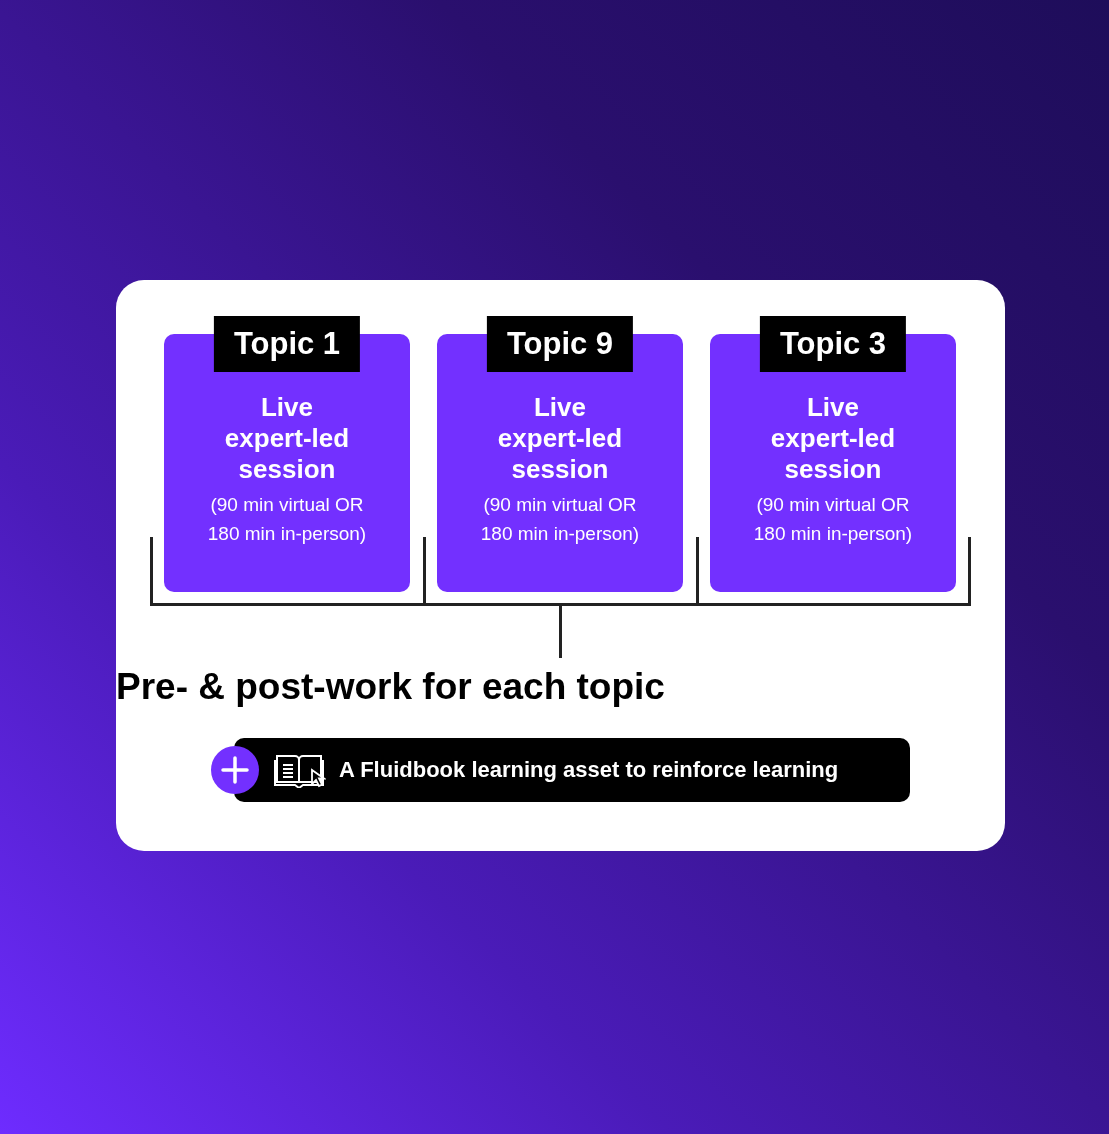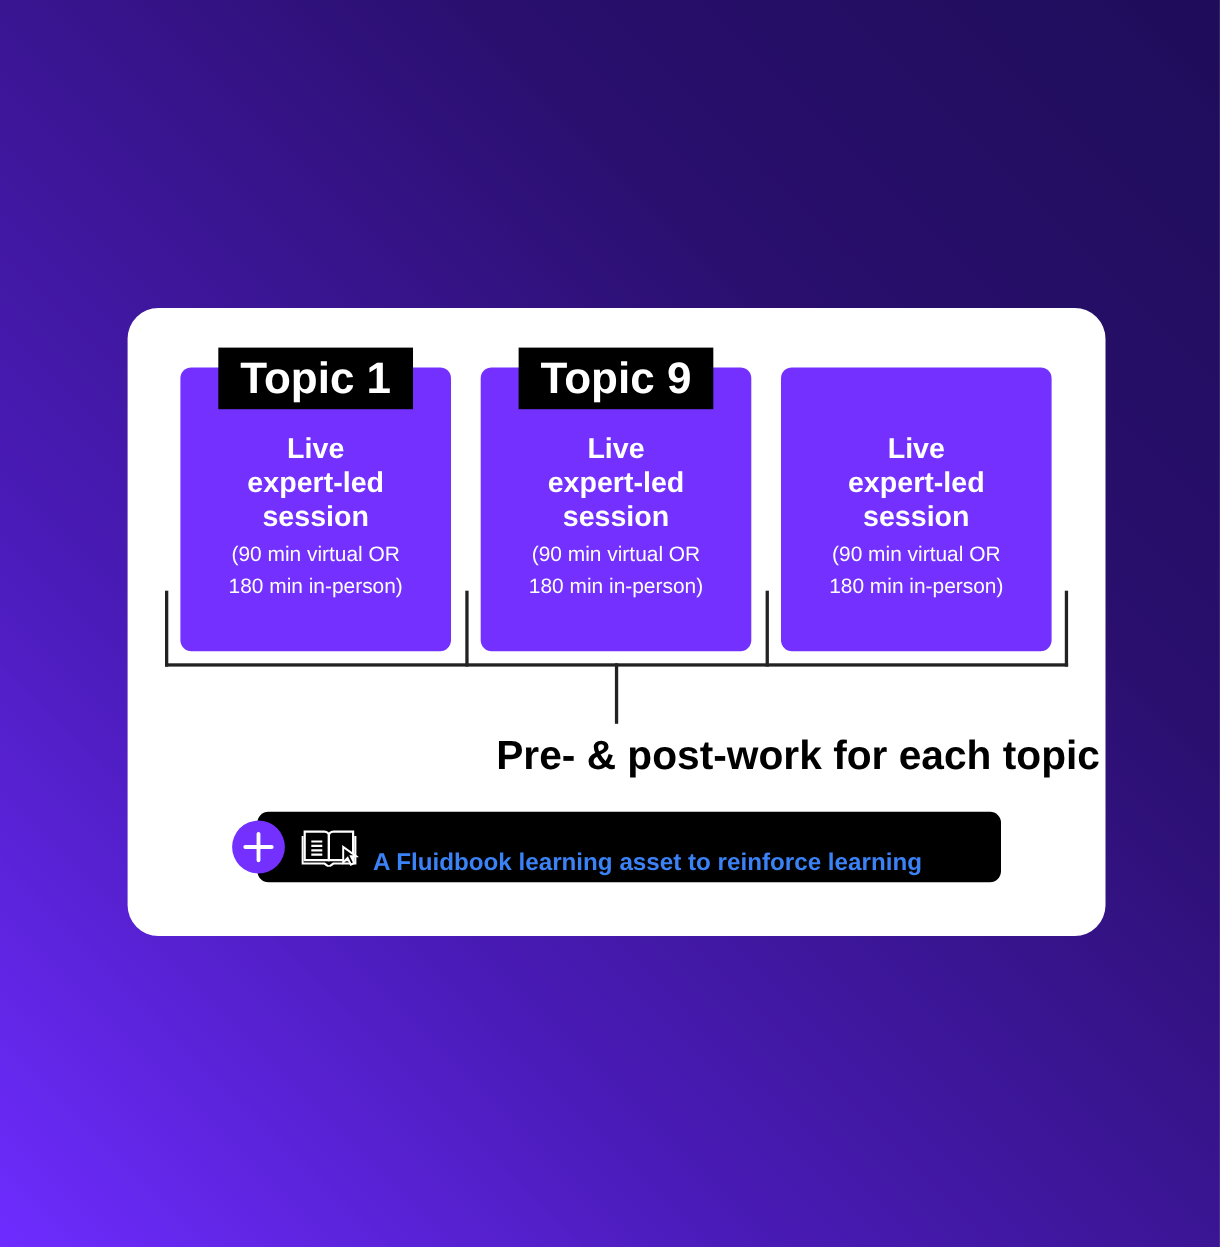--- a/index.html
+++ b/index.html
@@ -1,47 +1,48 @@
 <!DOCTYPE html>
 <html><head>
 <meta charset="utf-8">
 <style>
   html,body{margin:0;padding:0;}
   body{width:1109px;height:1134px;overflow:hidden;position:relative;
     background:linear-gradient(225deg,#1e0d5a 0%,#2a0f6e 30%,#4a1bb8 70%,#6e2cff 100%);
     font-family:"Liberation Sans",sans-serif;}
   .card{position:absolute;left:116px;top:280px;width:889px;height:571px;background:#fff;border-radius:28px;}
   .topic{position:absolute;top:334px;width:246px;height:258px;background:#7330ff;border-radius:10px;color:#fff;text-align:center;}
-  .topic .tag{position:absolute;left:50%;transform:translateX(-50%);top:-18px;background:#000;color:#fff;font-weight:bold;font-size:40px;padding:8px 20px;white-space:nowrap;height:40px;line-height:40px;}
+  .topic .tag{position:absolute;left:50%;transform:translateX(-50%);top:-18px;background:#000;color:#fff;font-weight:bold;font-size:31px;padding:8px 20px;white-space:nowrap;height:40px;line-height:40px;}
   .topic .title{position:absolute;top:58px;left:0;right:0;font-weight:bold;font-size:26px;line-height:31px;}
   .topic .sub{position:absolute;top:156px;left:0;right:0;font-size:19px;line-height:29px;}
   .vline{position:absolute;background:#222;width:3px;}
   .hline{position:absolute;background:#222;height:3px;}
-  .heading{position:absolute;left:116px;width:884px;top:666px;text-align:right;font-weight:bold;font-size:37px;color:#000;}
+  .heading{position:absolute;left:116px;width:884px;top:666px;text-align:left;font-weight:bold;font-size:37px;color:#000;}
   .pill{position:absolute;left:234px;top:738px;width:676px;height:64px;background:#000;border-radius:10px;}
-  .pill .label{position:absolute;left:105px;top:0;line-height:64px;color:#3b82f6;font-weight:bold;font-size:22px;white-space:nowrap;margin-top:14px;}
+  .pill .label{position:absolute;left:105px;top:0;line-height:64px;color:#ffffff;font-weight:bold;font-size:22px;white-space:nowrap;}
   .pill .book{position:absolute;left:40px;top:14px;}
   .plus{position:absolute;left:211px;top:746px;width:48px;height:48px;border-radius:50%;background:#7330ff;}
 </style>
 </head>
 <body>
 
 <div class="card"></div>
 
 <div class="topic" style="left:164px">
   <div class="tag">Topic 1</div>
   <div class="title">Live<br>expert-led<br>session</div>
   <div class="sub"><span>(90 min virtual OR</span><br><span>180 min in-person)</span></div>
 </div>
 <div class="topic" style="left:437px">
   <div class="tag">Topic 9</div>
   <div class="title">Live<br>expert-led<br>session</div>
   <div class="sub"><span>(90 min virtual OR</span><br><span>180 min in-person)</span></div>
 </div>
 <div class="topic" style="left:710px">
+  <div class="tag">Topic 3</div>
   <div class="title">Live<br>expert-led<br>session</div>
   <div class="sub"><span>(90 min virtual OR</span><br><span>180 min in-person)</span></div>
 </div>
 
 <div class="hline" style="left:150px;top:603px;width:821px"></div>
 <div class="vline" style="left:150px;top:537px;height:69px"></div>
 <div class="vline" style="left:423px;top:537px;height:69px"></div>
 <div class="vline" style="left:696px;top:537px;height:69px"></div>
 <div class="vline" style="left:968px;top:537px;height:69px"></div>
 <div class="vline" style="left:559px;top:603px;height:55px"></div>

